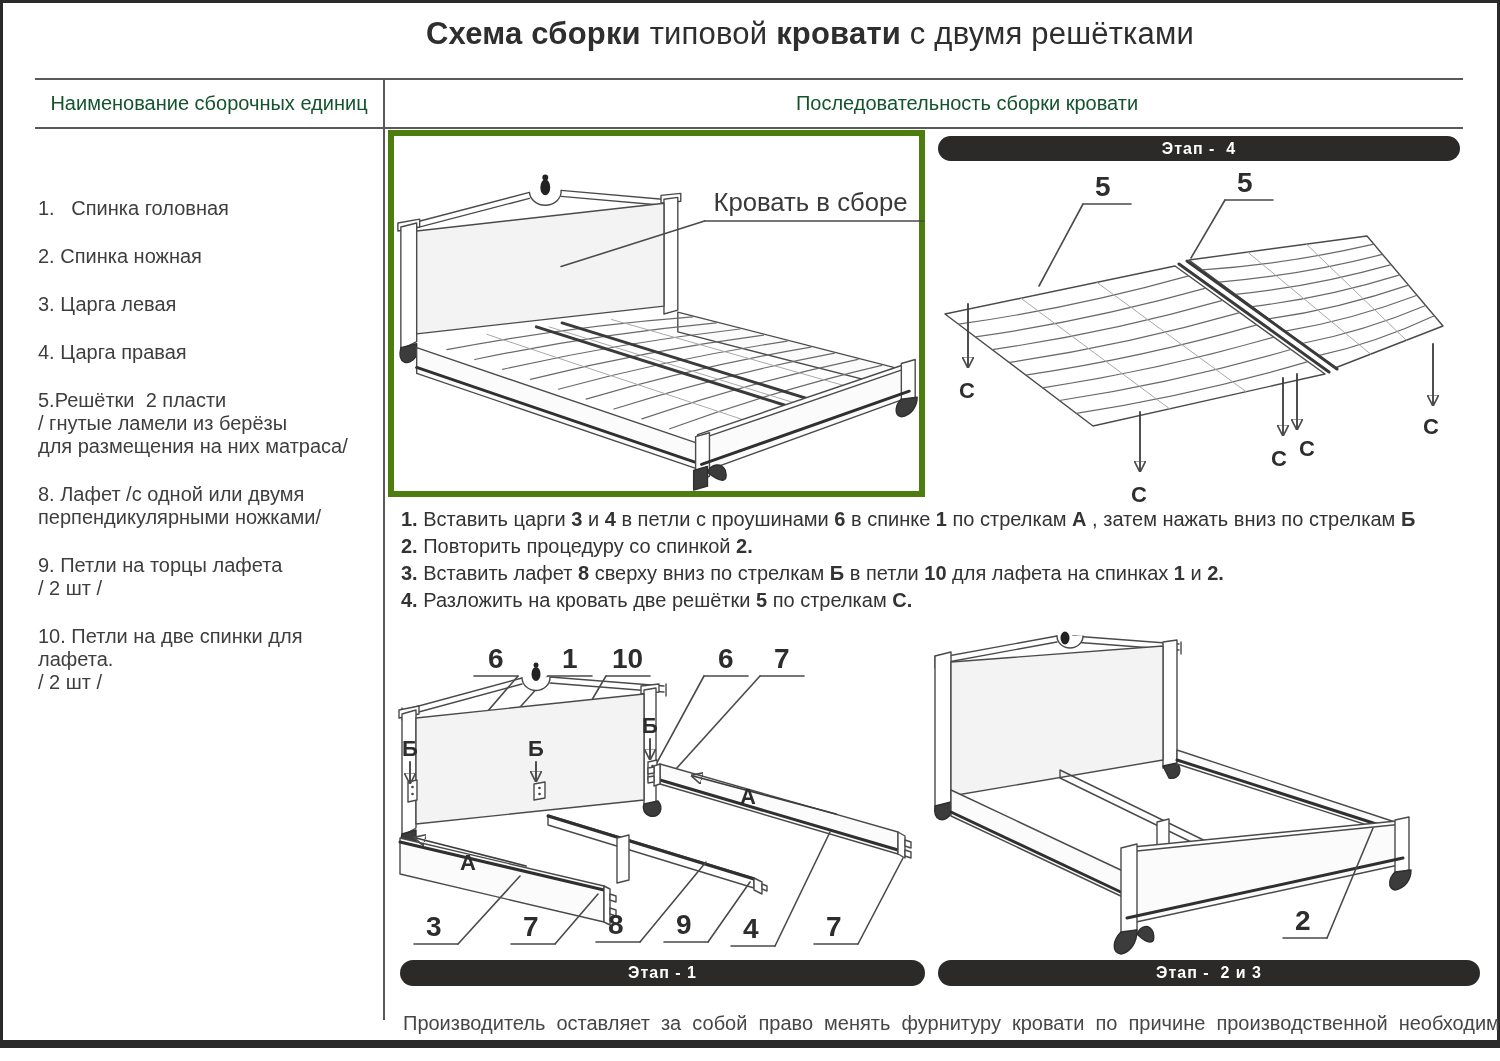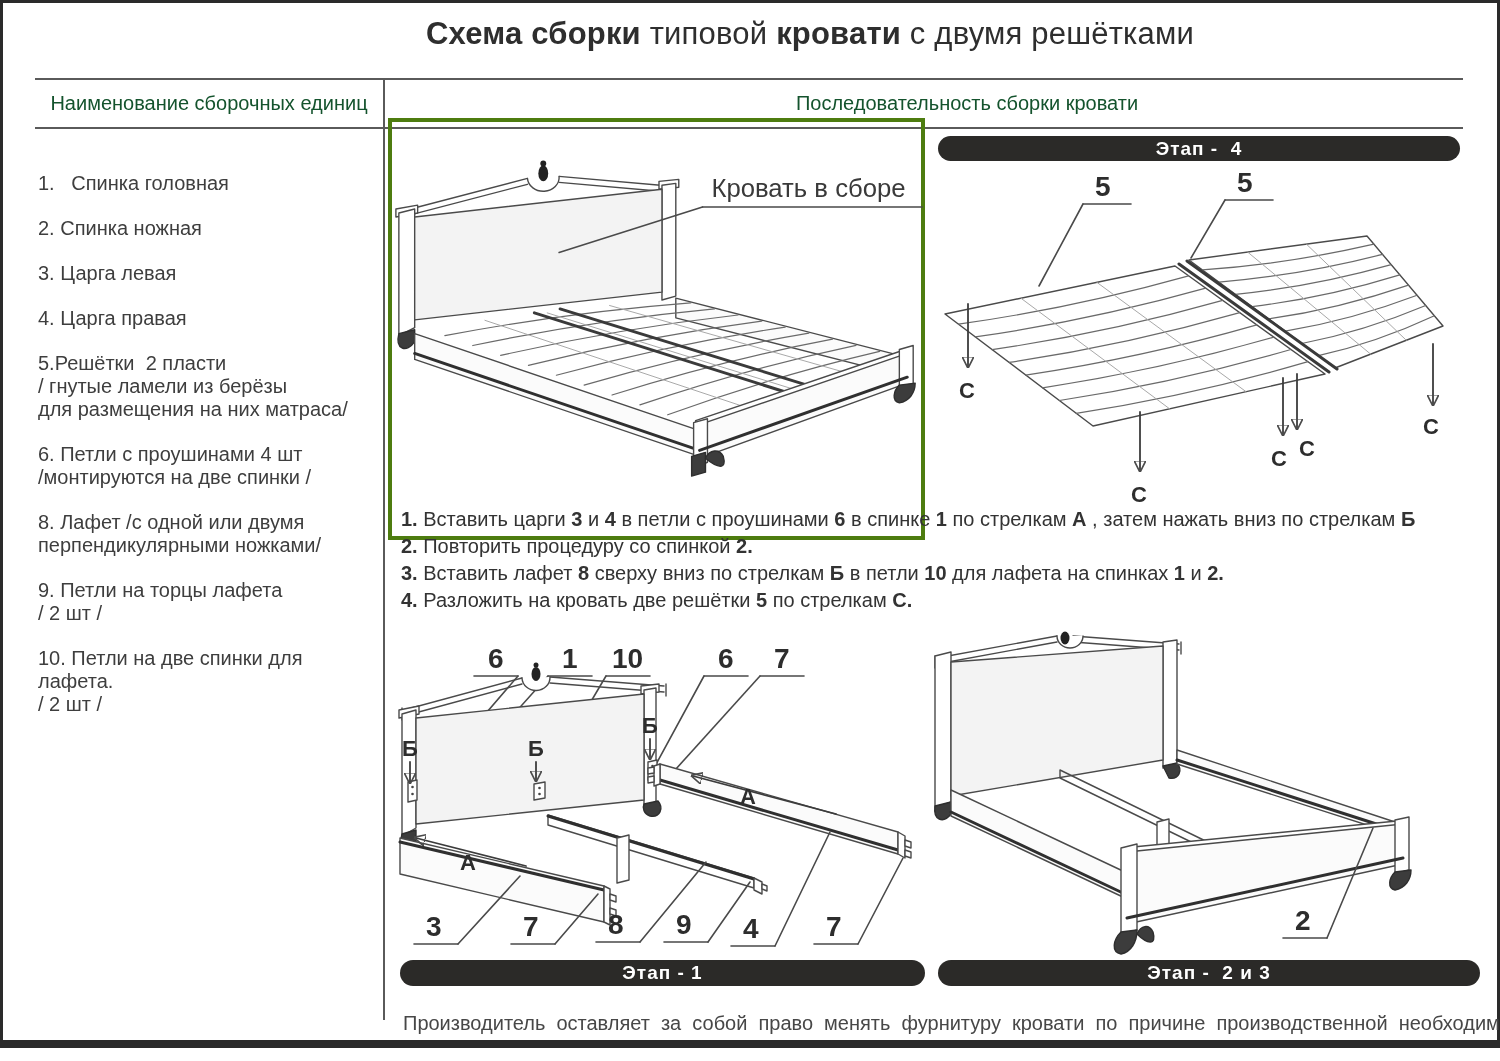--- a/index.html
+++ b/index.html
@@ -7,25 +7,25 @@
         font-family:"Liberation Sans","DejaVu Sans",sans-serif;color:#3b3b3b;padding-left:48px;}
   .frame{position:absolute;left:0;top:0;width:1494px;height:1037px;
          border:3px solid #2a2a2a;border-bottom-width:8px;pointer-events:none;}
   .title{position:absolute;top:16px;left:130px;width:1360px;text-align:center;
          font-size:31px;color:#2e2e2e;letter-spacing:.2px;white-space:pre;}
   .title .b{font-weight:700;}
   .hrule{position:absolute;border-top:2px solid #5a5a5a;height:0;}
   .vrule{position:absolute;border-left:2px solid #5a5a5a;width:0;}
   .col-head{position:absolute;text-align:center;font-size:20px;color:#14532d;}
   .parts{position:absolute;left:38px;top:172px;width:342px;font-size:20px;line-height:23px;color:#3e3e3e;}
-  .part-item{margin-bottom:22px;white-space:pre-wrap;}
-  .bed-box{position:absolute;left:388px;top:118px;width:537px;height:422px;border:4px solid #4d7c0f;box-sizing:border-box;}
+  .part-item{margin-bottom:22px;white-space:pre-wrap;margin-top:25px;}
+  .bed-box{position:absolute;left:388px;top:130px;width:537px;height:367px;border:6px solid #4d7c0f;box-sizing:border-box;}
   .pill{position:absolute;background:#2b2a28;color:#fff;border-radius:14px;
         display:flex;align-items:center;justify-content:center;
-        font-size:19px;font-weight:700;letter-spacing:1px;white-space:pre;}
+        font-size:16px;font-weight:700;letter-spacing:1px;white-space:pre;}
   .steps{position:absolute;left:401px;top:506px;width:1092px;font-size:20px;line-height:27px;color:#333;}
   .steps .b{font-weight:700;}
   .footer{position:absolute;left:403px;top:1012px;width:1062px;font-size:20px;color:#474747;
           word-spacing:5.5px;white-space:nowrap;}
   svg{position:absolute;overflow:visible;}
   svg path,svg line{fill:none;stroke:#4a4a4a;stroke-width:1.4;stroke-linejoin:round;stroke-linecap:round;}
   svg .fw{fill:#fff;}
   svg .fp{fill:#f3f3f3;}
   svg .fl{fill:#fbfbfb;}
   svg .dk{fill:#3c3c3c;stroke:#2e2e2e;}
@@ -56,22 +56,20 @@
   <div class="col-head" style="left:383px;width:1080px;top:92px;margin-left:44px;">Последовательность сборки кровати</div>
 
   <div class="parts">
       <div class="part-item">1.   Спинка головная</div>
       <div class="part-item">2. Спинка ножная</div>
       <div class="part-item">3. Царга левая</div>
       <div class="part-item">4. Царга правая</div>
       <div class="part-item">5.Решётки  2 пласти
 / гнутые ламели из берёзы
 для размещения на них матраса/</div>
-      <div class="part-item">6. Петли с проушинами 4 шт
-/монтируются на две спинки /</div>
       <div class="part-item">8. Лафет /с одной или двумя
 перпендикулярными ножками/</div>
       <div class="part-item">9. Петли на торцы лафета
 / 2 шт /</div>
       <div class="part-item">10. Петли на две спинки для лафета.
 / 2 шт /</div>
     </div>
 
   <div class="bed-box">
     <svg width="533" height="363" viewBox="0 0 537 367">

